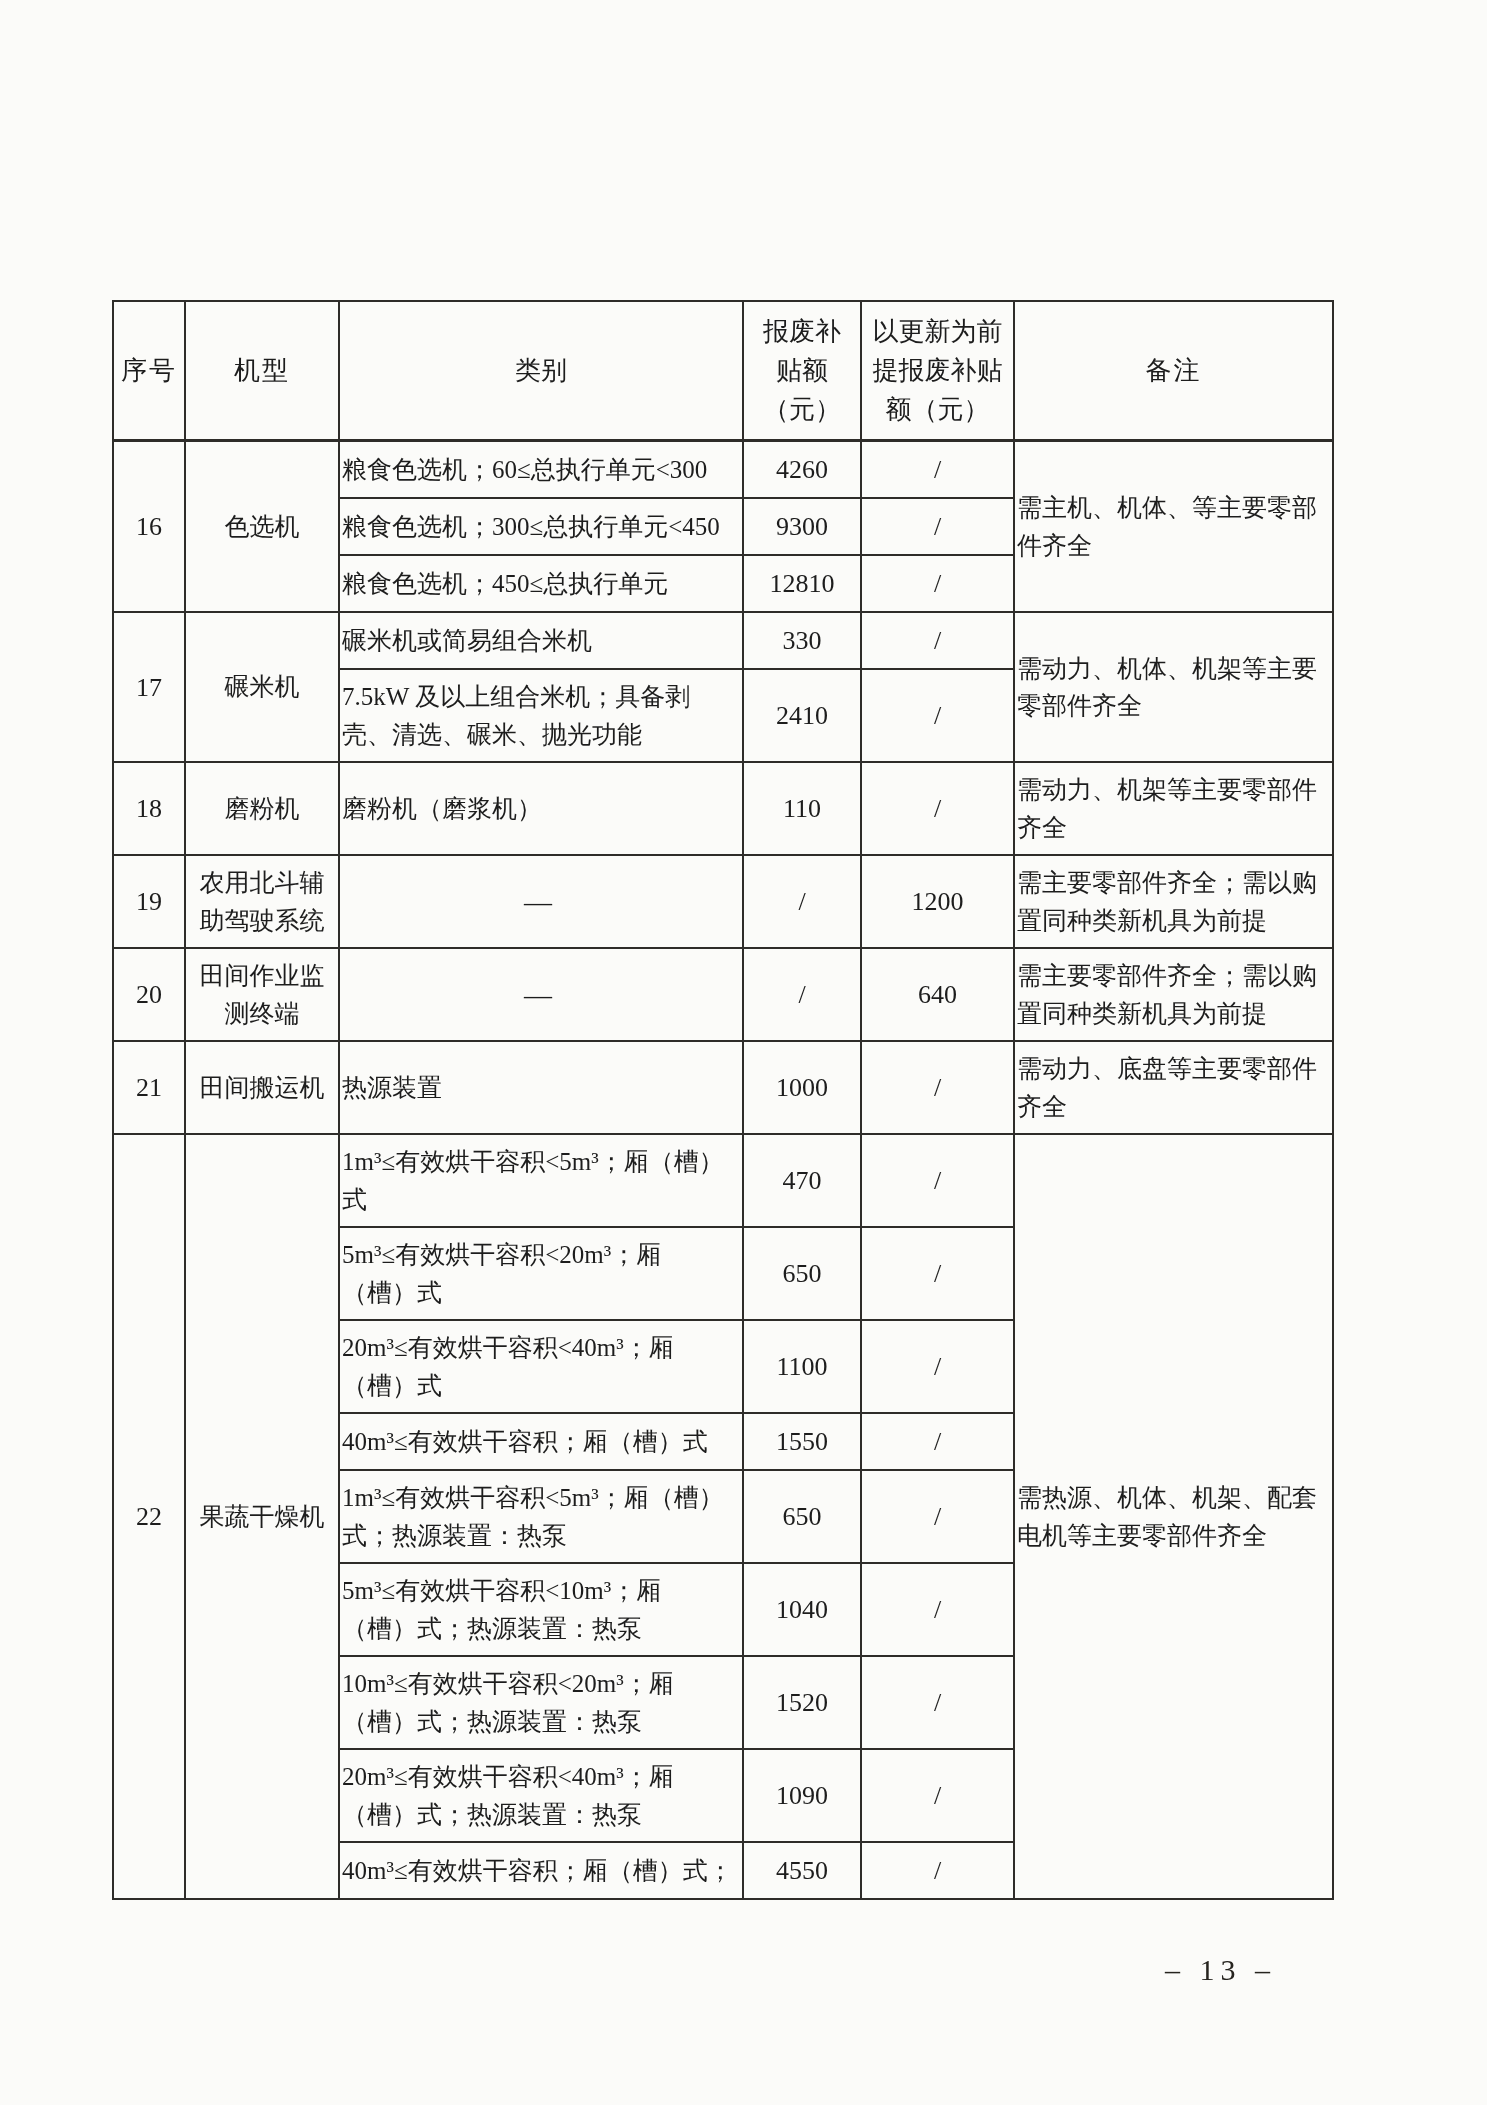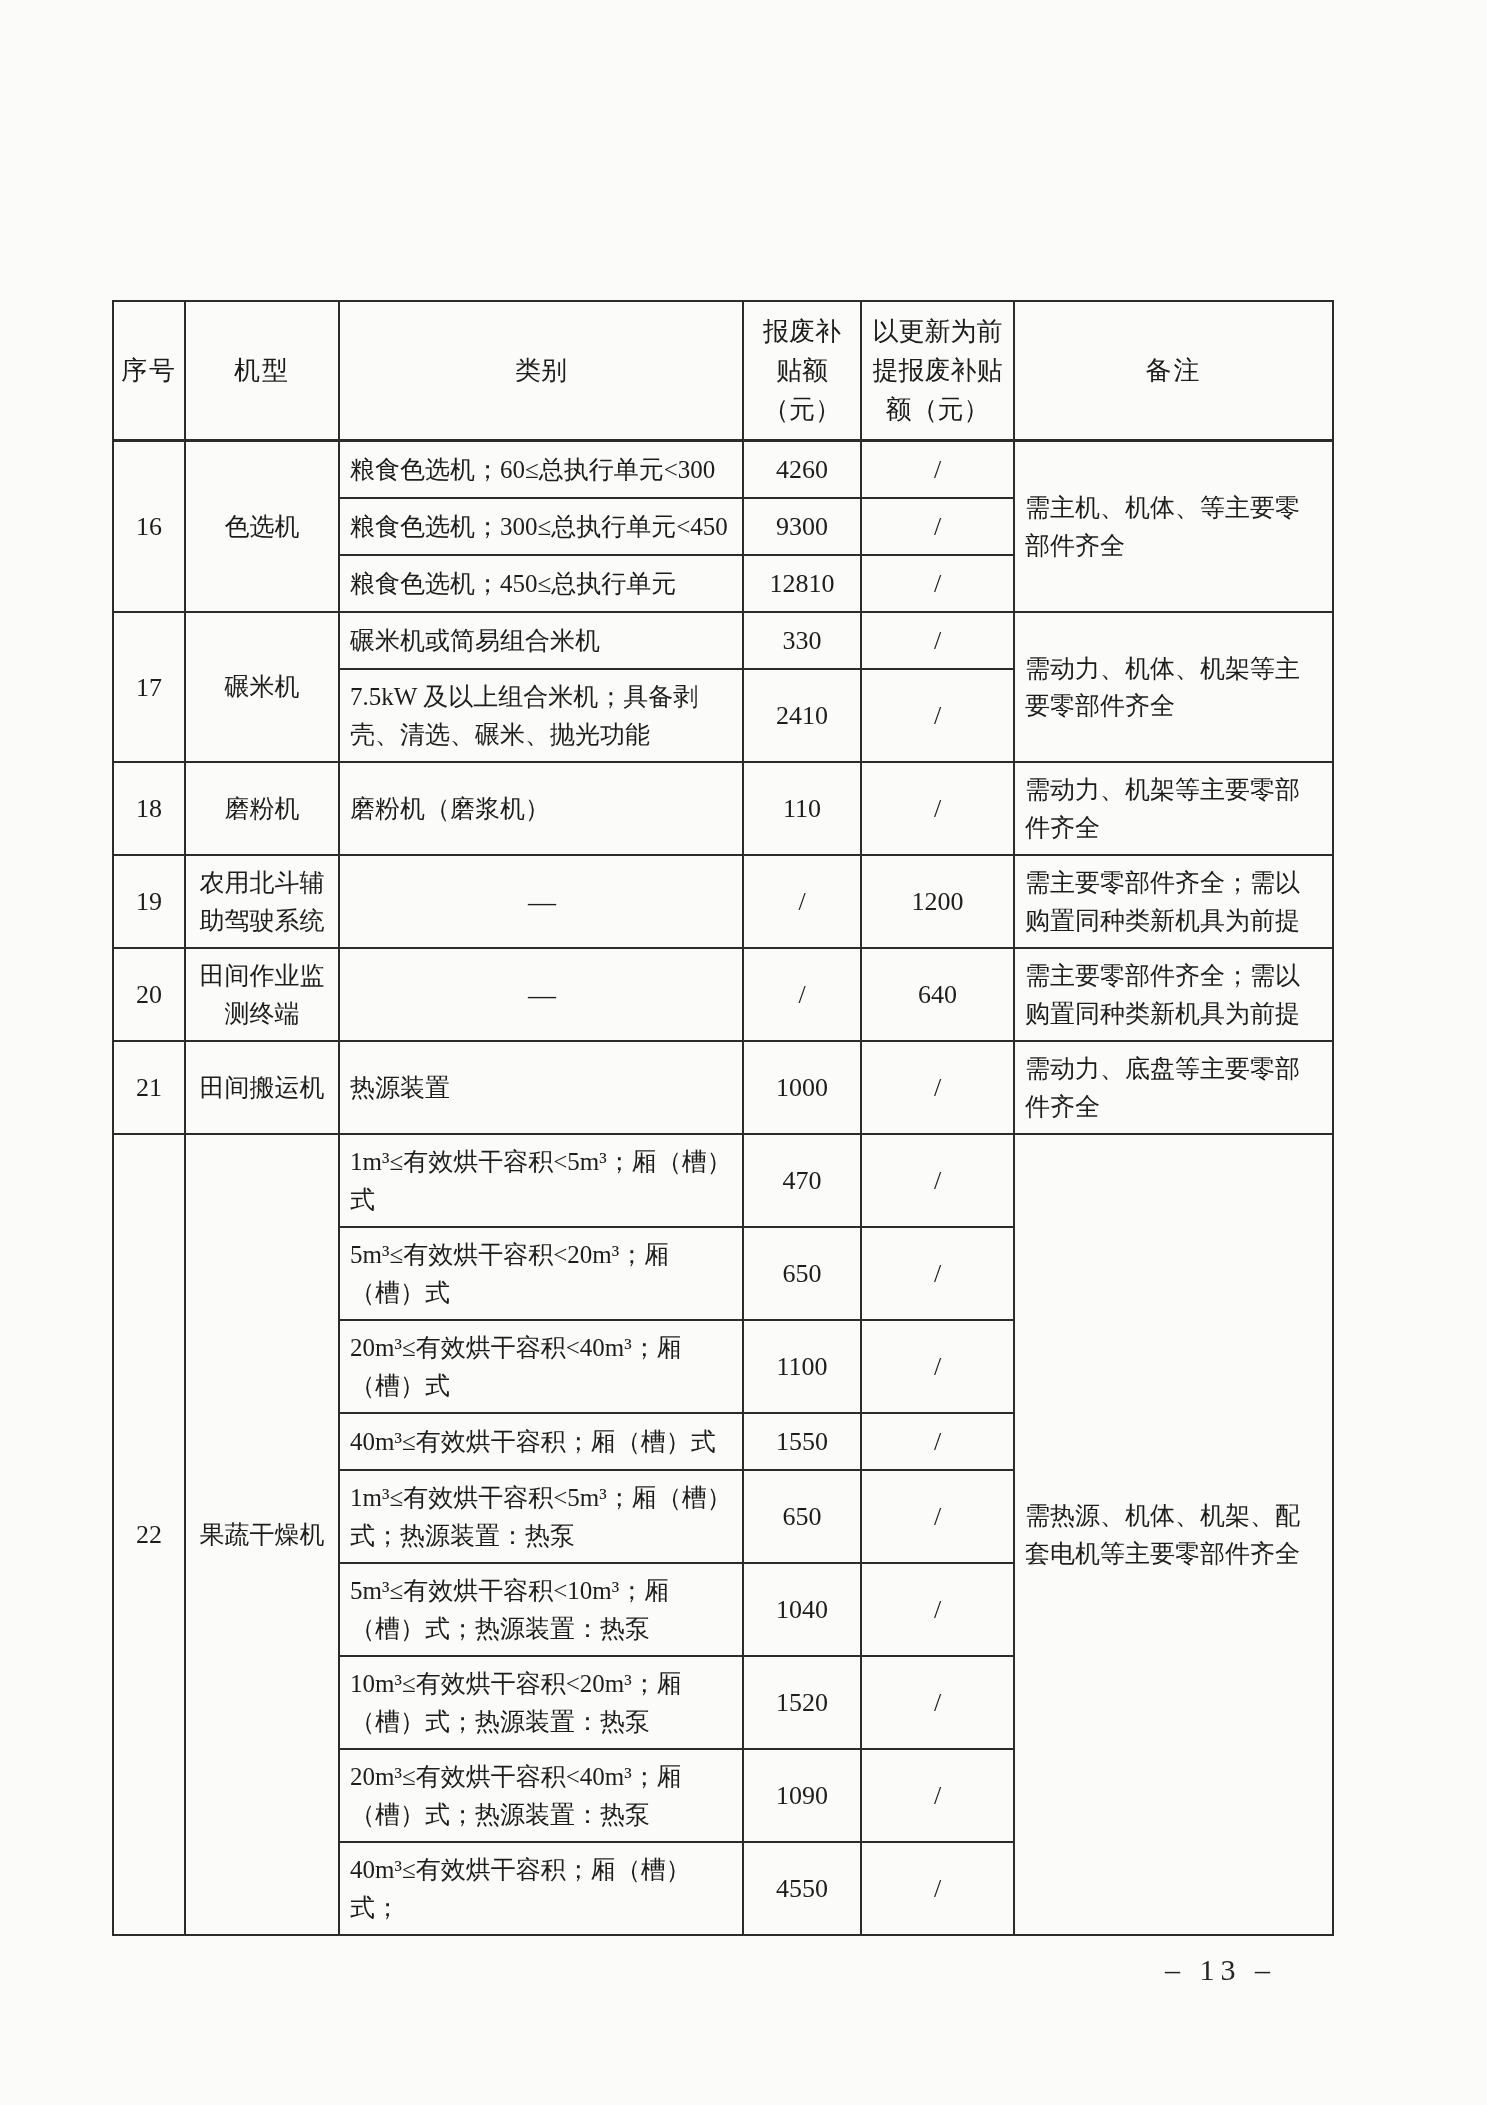--- a/index.html
+++ b/index.html
@@ -32,23 +32,23 @@
     font-weight: normal;
     word-break: break-all;
   }
   thead th {
     font-size: 26px;
     white-space: pre-line;
     border-bottom-width: 3px;
     padding: 10px 4px;
   }
   thead th:nth-child(1), thead th:nth-child(2), thead th:nth-child(6) { letter-spacing: 2px; }
-  tbody td.category-cell { text-align: left; padding-left: 10px; }
+  tbody td.category-cell { text-align: left; padding-left: 2px; }
   tbody td.category-cell.dash { text-align: center; font-size: 28px; letter-spacing: 0; }
-  tbody td.remark-cell { text-align: left; padding-left: 10px; }
+  tbody td.remark-cell { text-align: left; padding-left: 2px; }
   tbody td.scrap-amount-cell, tbody td.renewal-amount-cell { font-size: 26px; }
   tbody td.serial-cell { font-size: 26px; margin-left: 15px; }
 
   .page-number {
     position: absolute;
     top: 1953px;
     left: 1165px;
     font-size: 30px;
     letter-spacing: 6px;
     color: #26241f;

